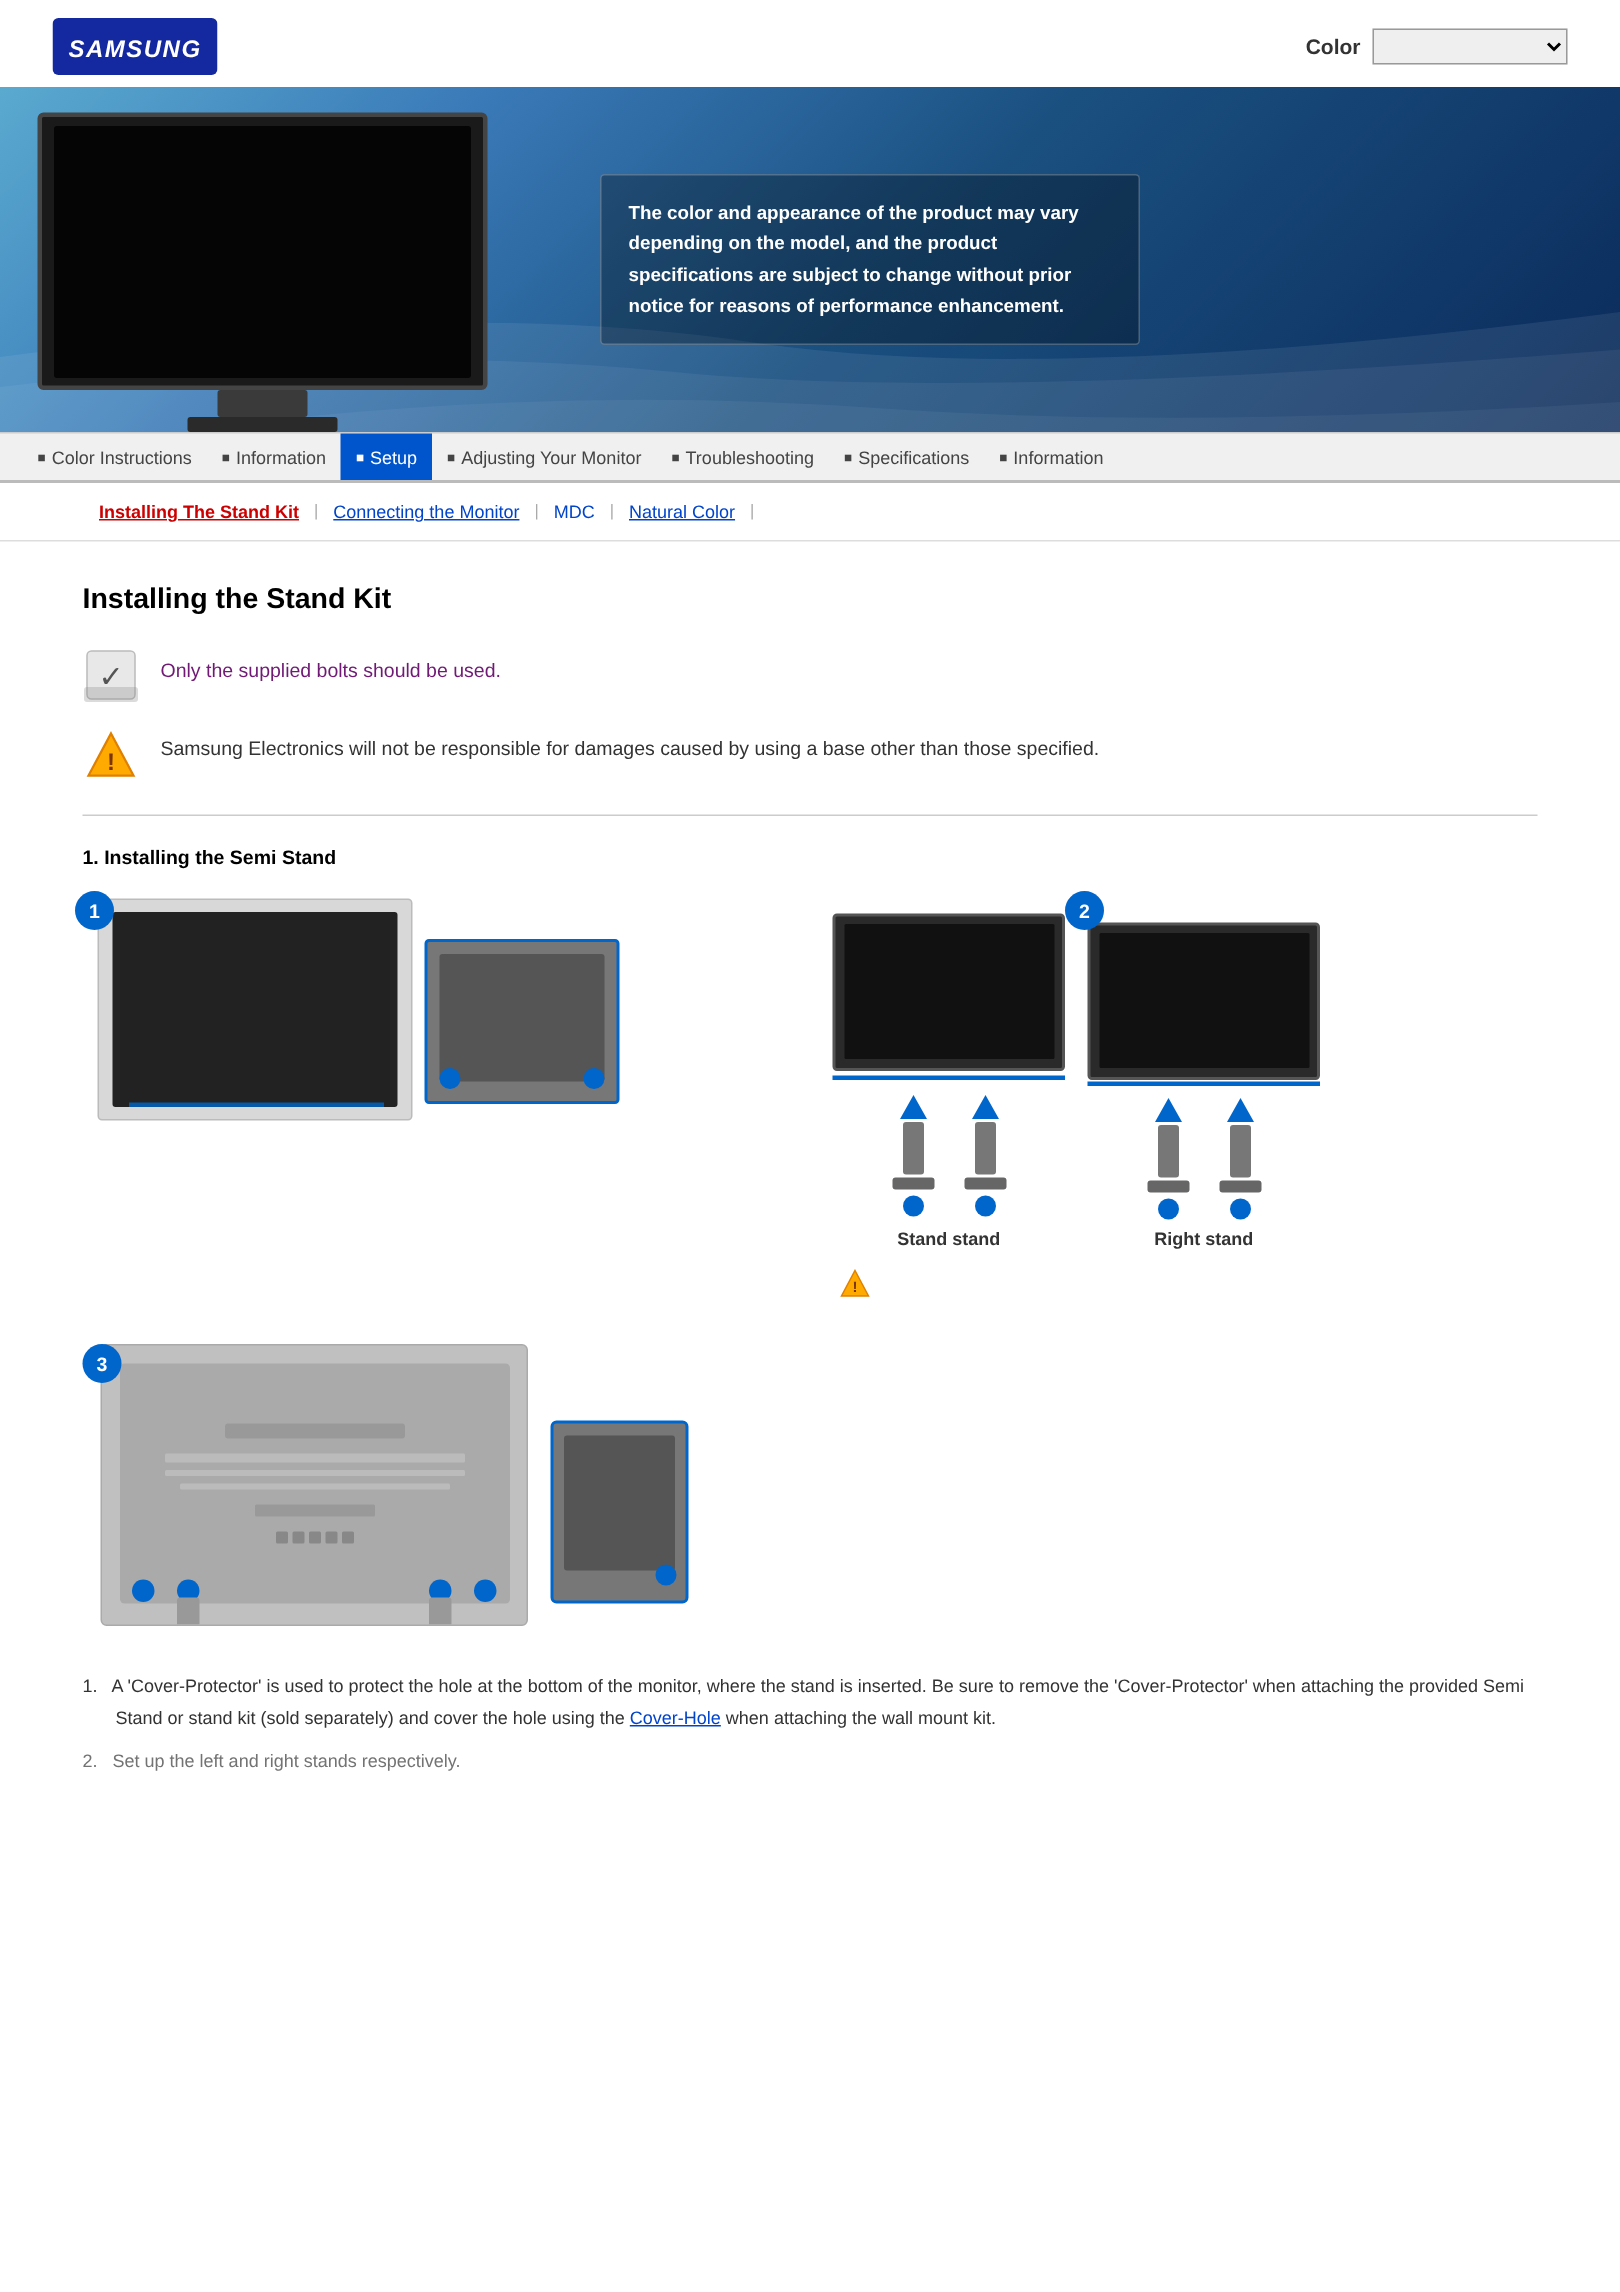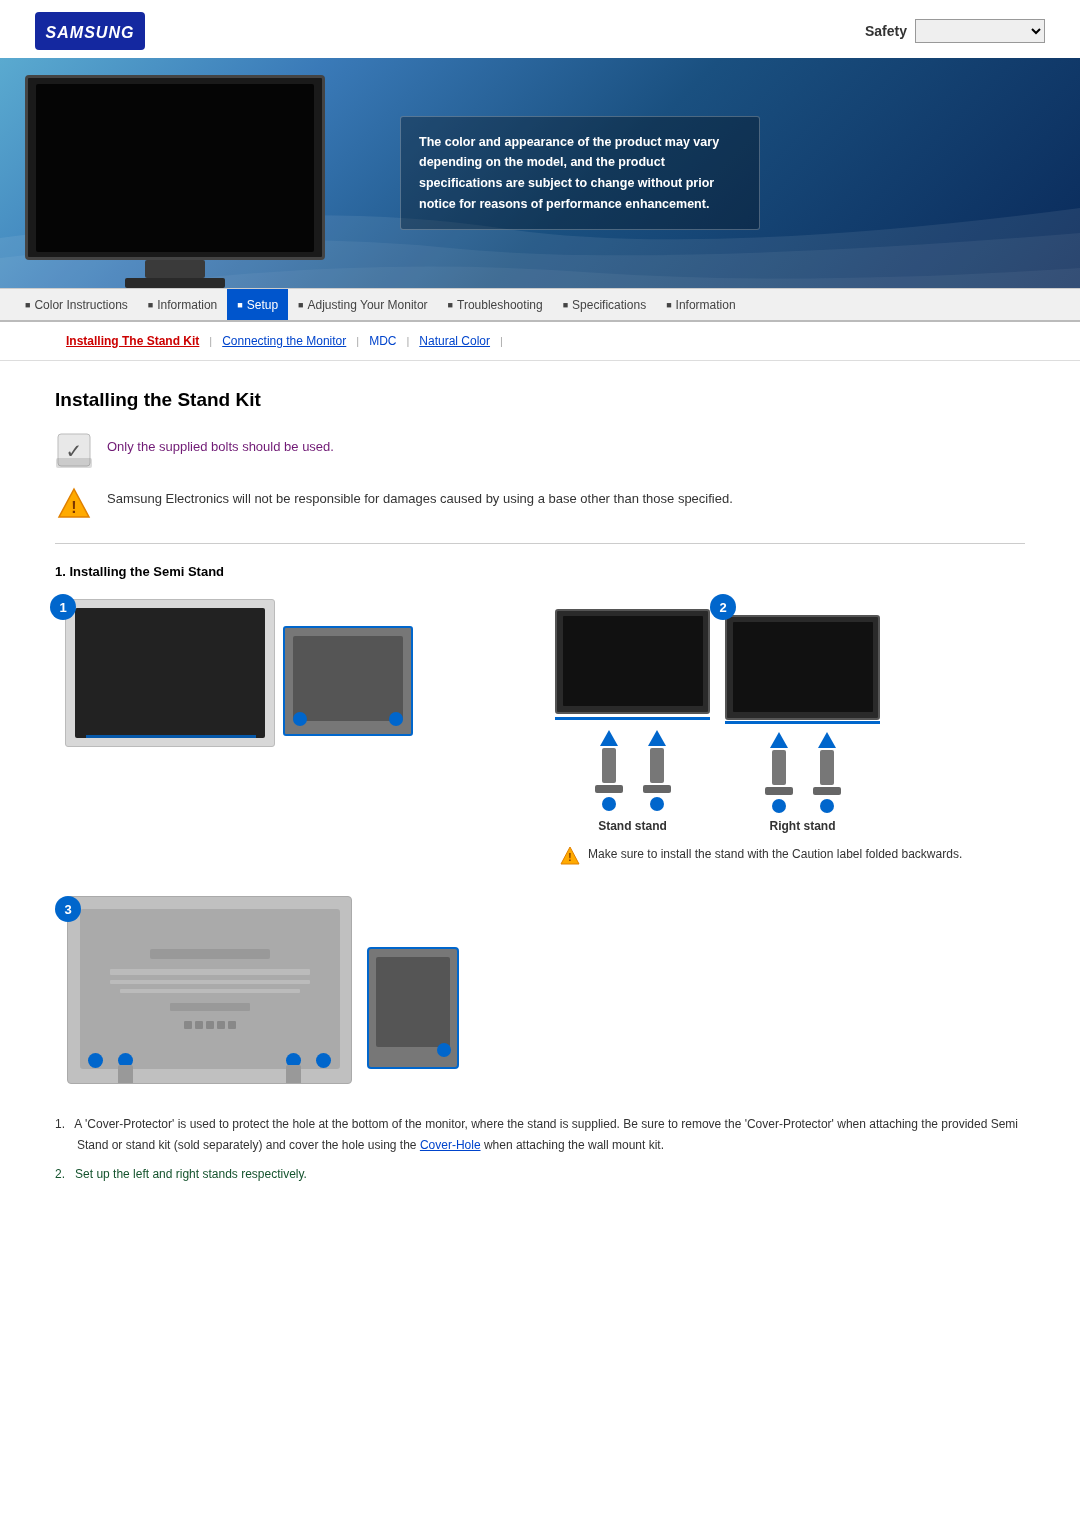--- a/index.html
+++ b/index.html
@@ -10,21 +10,21 @@
 
 <div style="display:flex; align-items:center; justify-content:space-between; padding:12px 35px 8px 35px; background:#fff;">
   <div style="display:flex;align-items:center;">
 
     <svg width="110" height="38" viewBox="0 0 110 38">
       <rect x="0" y="0" width="110" height="38" rx="4" fill="#1428A0"></rect>
       <text x="55" y="26" text-anchor="middle" fill="#fff" font-family="Arial" font-size="16" font-weight="bold" font-style="italic" letter-spacing="1">SAMSUNG</text>
     </svg>
   </div>
   <div style="display:flex;align-items:center;gap:8px;">
-    <span style="font-weight:bold;font-size:14px;">Safety</span>
+    <span style="font-weight:bold;font-size:14px;">Color</span>
     <select style="width:130px;height:24px;border:1px solid #999;font-size:12px;">
       <option></option>
     </select>
   </div>
 </div>
 
 <div style="width:100%;height:230px;background:linear-gradient(135deg,#5aaad0 0%,#3a7ab8 25%,#1a5080 55%,#0a2a5a 100%);position:relative;overflow:hidden;display:flex;align-items:stretch;">
 
   <div style="width:370px;flex-shrink:0;display:flex;align-items:flex-end;padding:15px 10px 0 25px;position:relative;z-index:2;">
     <div style="position:relative;">
@@ -198,21 +198,20 @@
             <span style="font-size:12px;font-weight:bold;margin-top:5px;">Right stand</span>
           </div>
         </div>
       </div>
 
       <div style="display:flex;align-items:flex-start;gap:8px;margin-top:12px;margin-left:5px;">
         <svg width="20" height="20" viewBox="0 0 20 20" style="flex-shrink:0;margin-top:1px;">
           <polygon points="10,1 19,18 1,18" fill="#ffaa00" stroke="#e08000" stroke-width="1"></polygon>
           <text x="10" y="15" text-anchor="middle" font-size="10" font-weight="bold" fill="#7a3500">!</text>
         </svg>
-        <p style="font-size:12px;color:#333;line-height:1.5;">Make sure to install the stand with the Caution label folded backwards.</p>
       </div>
     </div>
   </div>
 
   <div style="display:flex;gap:18px;align-items:flex-start;margin-bottom:30px;position:relative;">
     <div style="width:26px;height:26px;background:#0066cc;border-radius:50%;color:#fff;font-weight:bold;font-size:13px;display:flex;align-items:center;justify-content:center;position:absolute;top:0;left:0;z-index:3;">3</div>
     <div style="display:flex;gap:15px;align-items:center;margin-left:12px;">
 
       <div style="width:285px;height:188px;background:#c0c0c0;border:1px solid #aaa;border-radius:4px;position:relative;overflow:hidden;flex-shrink:0;">
         <div style="width:260px;height:160px;background:#aaa;margin:12px auto;border-radius:3px;display:flex;flex-direction:column;align-items:center;justify-content:center;gap:5px;">
@@ -243,21 +242,21 @@
       <div style="width:92px;height:122px;background:#777;border:2.5px solid #0066cc;border-radius:4px;overflow:hidden;position:relative;margin-top:35px;flex-shrink:0;">
         <div style="width:74px;height:90px;background:#555;margin:8px auto;border-radius:2px;"></div>
         <div style="position:absolute;bottom:10px;right:6px;width:14px;height:14px;background:#0066cc;border-radius:50%;"></div>
       </div>
     </div>
   </div>
 
   <div style="margin-top:15px;">
     <p style="font-size:12px;color:#333;line-height:1.75;padding-left:22px;text-indent:-22px;margin-bottom:8px;">
       <span>1.&nbsp;&nbsp;</span>
-      <span>A 'Cover-Protector' is used to protect the hole at the bottom of the monitor, where the stand is supplied. Be sure to remove the 'Cover-Protector' when attaching the provided Semi Stand or stand kit (sold separately) and cover the hole using the </span><span style="color:#0044cc;text-decoration:underline;cursor:pointer;">Cover-Hole</span><span> when attaching the wall mount kit.</span>
+      <span>A 'Cover-Protector' is used to protect the hole at the bottom of the monitor, where the stand is inserted. Be sure to remove the 'Cover-Protector' when attaching the provided Semi Stand or stand kit (sold separately) and cover the hole using the </span><span style="color:#0044cc;text-decoration:underline;cursor:pointer;">Cover-Hole</span><span> when attaching the wall mount kit.</span>
     </p>
-    <p style="font-size:12px;color:#14532d;line-height:1.75;padding-left:22px;text-indent:-22px;">
+    <p style="font-size:12px;color:#737373;line-height:1.75;padding-left:22px;text-indent:-22px;">
       <span>2.&nbsp;&nbsp;</span>
       <span>Set up the left and right stands respectively.</span>
     </p>
   </div>
 
 </div>
 
 </body></html>

